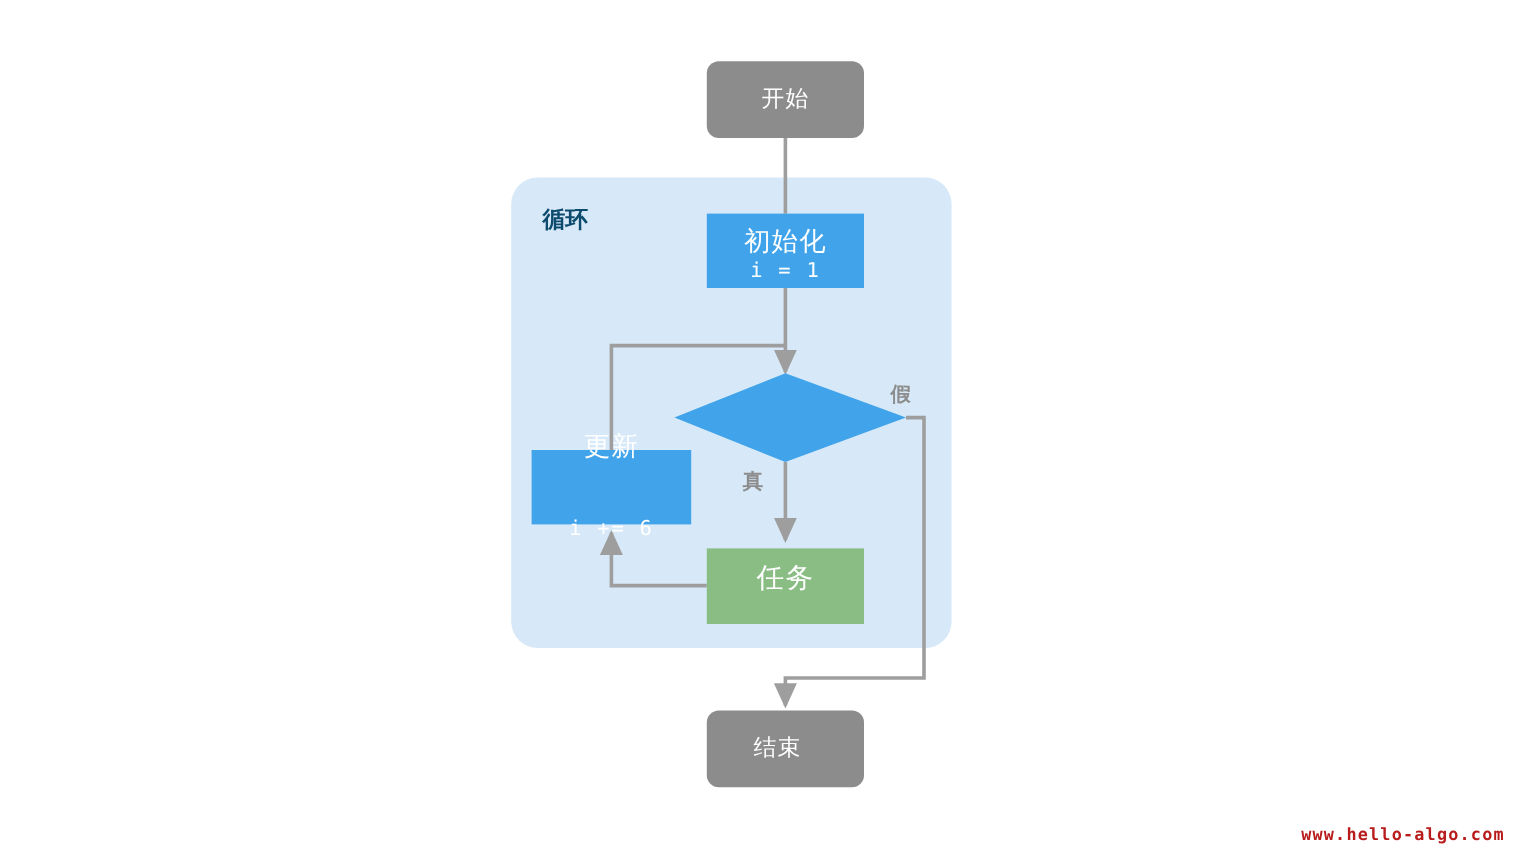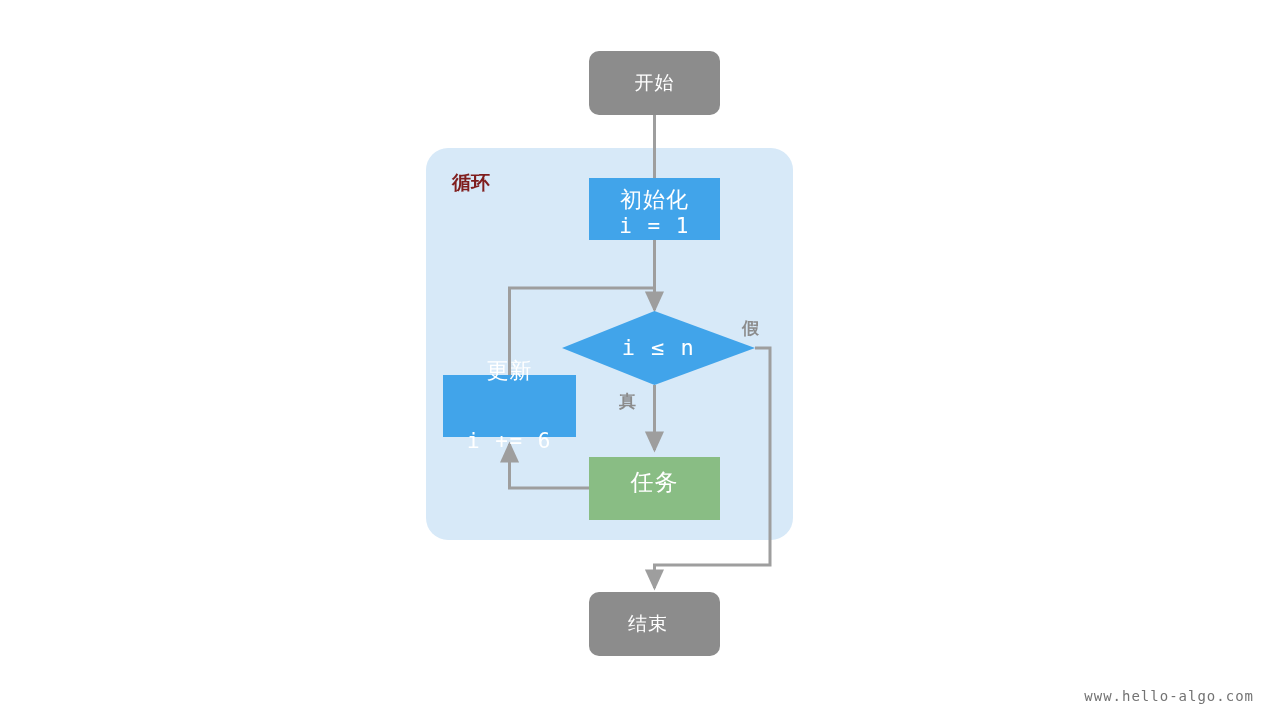--- a/index.html
+++ b/index.html
@@ -37,54 +37,55 @@
     pointer-events: none;
     line-height: 1.22;
   }
   .node-label .cjk {
     font-family: "DejaVu Sans", "Liberation Sans", sans-serif;
     font-size: 22px;
     letter-spacing: 1px;
   }
   .node-label .mono {
     font-family: "DejaVu Sans Mono", "Liberation Mono", monospace;
-    font-size: 21px;
+    font-size: 17px;
     letter-spacing: 1.5px;
   }
   .terminal-label .cjk { font-size: 19px; }
   .task-label .cjk { font-size: 23px; }
   .cond-label .mono { font-size: 22px; }
 
   .edge-label {
     position: absolute;
     font-family: "DejaVu Sans", "Liberation Sans", sans-serif;
     font-size: 17px;
     font-weight: bold;
     color: #8c8c8c;
     white-space: nowrap;
     pointer-events: none;
   }
   .group-label {
     position: absolute;
     font-family: "DejaVu Sans", "Liberation Sans", sans-serif;
     font-size: 19px;
     font-weight: bold;
-    color: #7f1d1d;
+    color: #0c4a6e;
     white-space: nowrap;
     pointer-events: none;
   }
   .watermark {
     position: absolute;
     right: 26px;
     bottom: 16px;
     font-family: "DejaVu Sans Mono", "Liberation Mono", monospace;
     font-size: 14px;
     letter-spacing: 1px;
-    color: #737373;
+    color: #b91c1c;
     white-space: nowrap;
+    font-weight: bold;
   }
 </style>
 </head>
 <body>
 
 <div id="canvas">
 
   <svg id="flow-svg" viewBox="0 0 1280 720">
     <defs>
       <marker id="arrowhead" markerWidth="9" markerHeight="9" refX="6.2" refY="3.2" orient="auto" markerUnits="strokeWidth">
@@ -126,23 +127,20 @@
 
   <div class="node-label terminal-label" style="left:589px; top:51px; width:131px; height:64px;">
     <span class="cjk">开始</span>
   </div>
 
   <div class="node-label" style="left:589px; top:178px; width:131px; height:70px;">
     <span class="cjk">初始化</span>
     <span class="mono">i = 1</span>
   </div>
 
-  <div class="node-label cond-label" style="left:562px; top:311px; width:193px; height:74px;">
-    <span class="mono">i ≤ n</span>
-  </div>
 
   <div class="node-label" style="left:443px; top:375px; width:133px; height:62px;gap:44px;">
     <span class="cjk">更新</span>
     <span class="mono">i += 6</span>
   </div>
 
   <div class="node-label task-label" style="left:589px; top:457px; width:131px; height:50px;">
     <span class="cjk">任务</span>
   </div>
 

